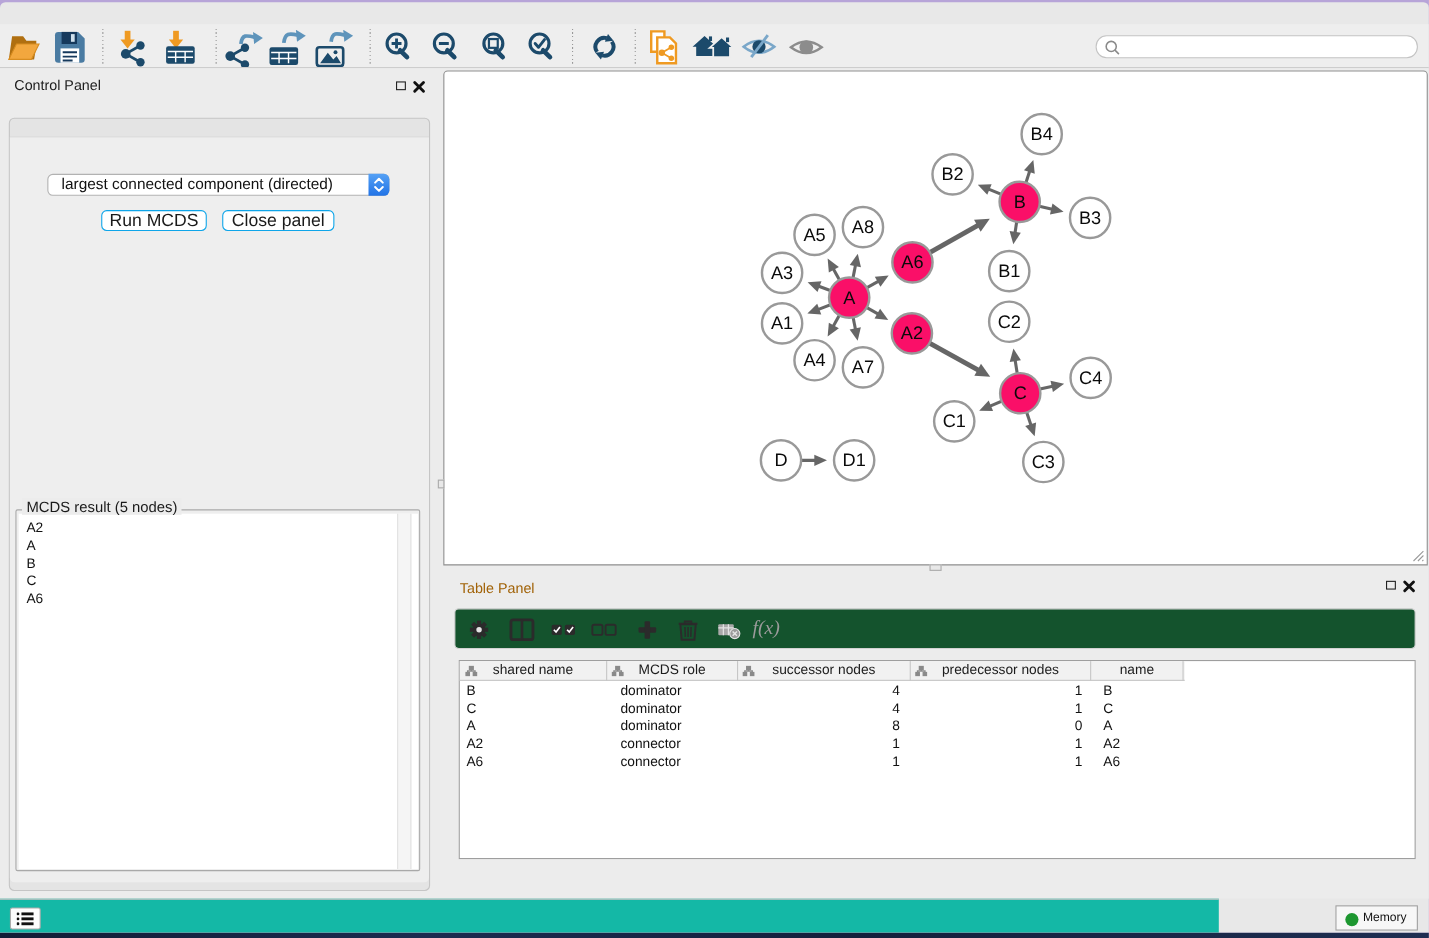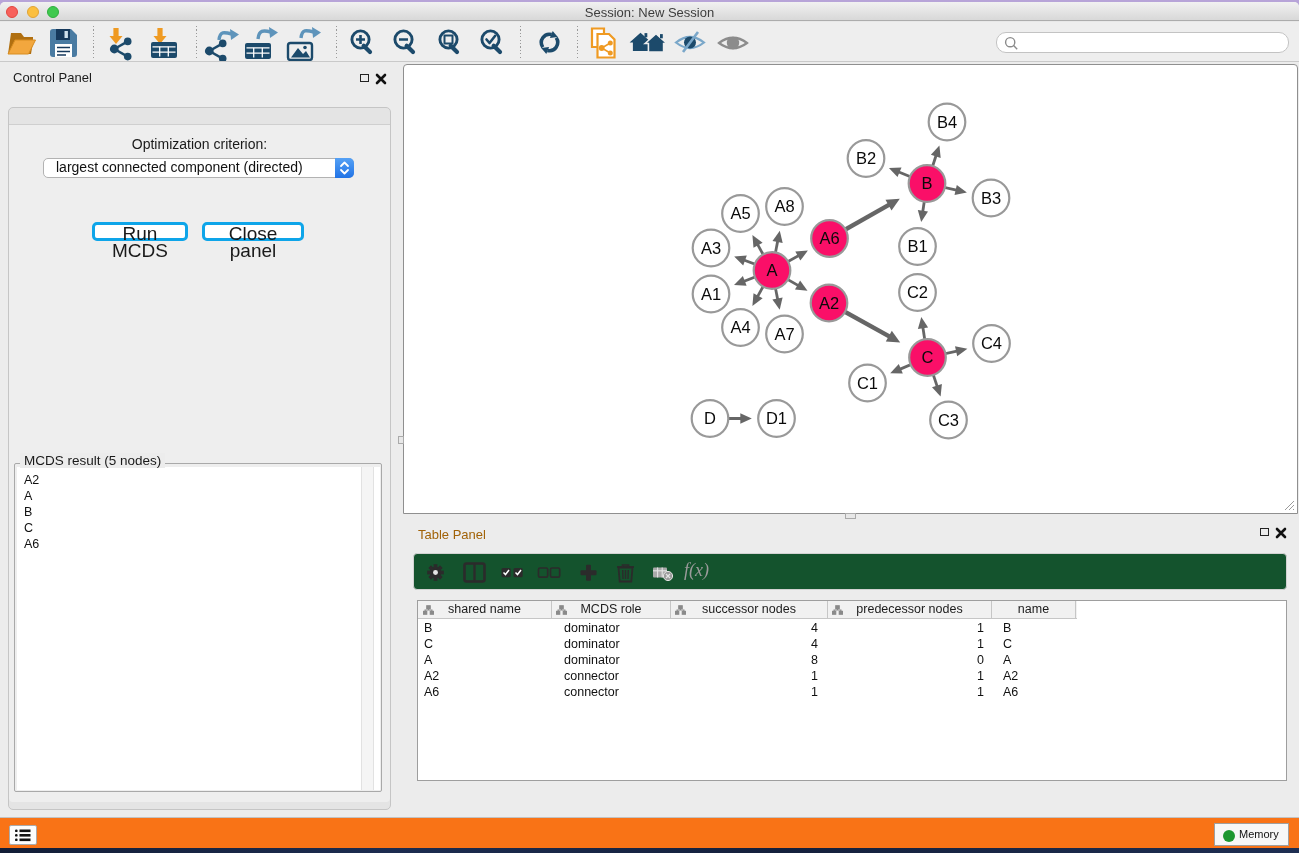--- a/index.html
+++ b/index.html
@@ -20,21 +20,21 @@
 .tabs { height:20px; font-size:13.5px; color:#1c1c1c; }
 .tab { position:absolute; top:0; height:20px; background:#fff; border:1px solid #bfbfbf; border-left:none; line-height:19px; text-align:center; }
 .tab.first { border-left:1px solid #bfbfbf; border-radius:5px 0 0 5px; }
 .tab.last { border-radius:0 5px 5px 0; }
 .tab.sel { background:linear-gradient(#5496ee,#2d74e2); color:#fff; border-color:#2d6fd8; }
 #cpanel { left:8px; top:45px; width:383px; height:703px; background:#e4e4e4; border:1px solid #c5c5c5; border-radius:5px; }
 #cpinner { left:9px; top:62px; width:381px; height:678px; background:#eeeeee; border-top:1px solid #cfcfcf; border-radius:0 0 4px 4px; }
 #optlabel { left:0; top:135px; width:399px; text-align:center; font-size:14px; color:#1a1a1a; }
 #dropdown { left:43px; top:158px; width:311px; height:20px; background:#fff; border:1px solid #b2b2b2; border-radius:5px; font-size:14px; color:#111; line-height:17.5px; padding-left:12px; }
 #spinner { right:-1px; top:-1px; width:19px; height:20px; background:linear-gradient(#55a1f5,#2173e6); border-radius:0 5px 5px 0; }
-.btn { position:absolute; top:129px; height:19px; background:#fff; border:3px solid #0ea5e9; border-radius:5px; font-size:19px; color:#1a1a1a; text-align:center; line-height:17px;margin-top:31px; }
+.btn { position:absolute; top:129px; height:19px; background:#fff; border:1px solid #0ea5e9; border-radius:5px; font-size:16px; color:#1a1a1a; text-align:center; line-height:17px; }
 #fieldset { left:14px; top:463px; width:368px; height:329px; border:1px solid #a9a9a9; border-radius:2px; }
 #legend { left:20px; top:453px; background:#ececec; padding:0 4px; font-size:13.5px; color:#1a1a1a; }
 #listbox { left:17px; top:467px; width:363px; height:323px; background:#fff; font-size:12.5px; color:#111; line-height:16px; padding:5px 0 0 7px; }
 #lbscroll { left:361px; top:467px; width:13px; height:323px; background:#f5f5f5; border-left:1px solid #e2e2e2; border-right:1px solid #e2e2e2; }
 
 #netwin { left:403px; top:64px; width:895px; height:450px; background:#fff; border:1px solid #8f8f8f; border-radius:4px 4px 0 0; }
 #nettitle { left:0; top:0; width:100%; height:21px; background:linear-gradient(#f2f2f2,#d7d7d7); border-bottom:1px solid #b2b2b2; border-radius:3px 3px 0 0; }
 .tl2 { border-radius:50%; width:11.5px; height:11.5px; top:4.5px; }
 #netname { width:100%; text-align:center; top:3px; font-size:13px; color:#2e2e2e; }
 
@@ -44,34 +44,28 @@
 #thead { left:0; top:0; width:659px; height:18px; background:#f1f1f1; border-bottom:1px solid #c6c6c6; font-size:12.5px; color:#1c1c1c; }
 .th { position:absolute; top:0; height:18px; line-height:17px; text-align:center; border-right:1px solid #c6c6c6; }
 .treeicon { position:absolute; top:4px; width:11px; height:10px; }
 .trow { position:absolute; font-size:12.5px; color:#111; height:16px; line-height:16px; width:100%; }
 .c1 { position:absolute; left:6px; } .c2 { position:absolute; left:146px; }
 .c3 { position:absolute; left:260px; width:140px; text-align:right; }
 .c4 { position:absolute; left:420px; width:146px; text-align:right; }
 .c5 { position:absolute; left:585px; }
 #bottabs { top:790px; }
 
-#statusbar { left:0; top:815px; width:1299px; height:31px; background:#f97316; border-top:1px solid #c2c2c2; }
+#statusbar { left:0; top:815px; width:1108px; height:31px; background:#14b8a6; border-top:1px solid #c2c2c2; }
 #listbtn { left:9px; top:7px; width:28px; height:20px; background:#fdfdfd; border:1px solid #ababab; border-radius:2px; }
 #membtn { left:1214px; top:5px; width:75px; height:23px; background:#f7f7f7; border:1px solid #9f9f9f; font-size:11px; color:#111; }
 #darkstrip { left:0; top:848px; width:1299px; height:5px; background:linear-gradient(90deg,#121d36,#1c2c50 30%,#14203c 60%,#1e2e52); }
 </style>
 </head>
 <body>
 <div class="abs" id="mainwin">
-  <div class="abs" id="titlebar">
-    <div class="abs tl" style="left:6px; background:#f7615c; border:0.5px solid #e2463f;"></div>
-    <div class="abs tl" style="left:27px; background:#fbbf3f; border:0.5px solid #e0a335;"></div>
-    <div class="abs tl" style="left:47px; background:#3fc94f; border:0.5px solid #2fae3e;"></div>
-    <div class="abs" id="title">Session: New Session</div>
-  </div>
   <div class="abs" id="toolbar">
     <div class="abs sep" style="left:93px"></div>
     <div class="abs sep" style="left:196px"></div>
     <div class="abs sep" style="left:336px"></div>
     <div class="abs sep" style="left:520px"></div>
     <div class="abs sep" style="left:577px"></div>
     <svg class="abs" style="left:0;top:5px" width="990" height="34" viewBox="0 0 990 34" id="tbicons">
         <path d="M8,27 L11,6 L21,6 L24,10 L33,10 L33,15 L31,27 Z" fill="#b06f10"></path>
         <path d="M8,27 L15,13 L35.5,13 L28.5,27 Z" fill="#f2a73e" stroke="#d88d20" stroke-width="1"></path>
         <path d="M50,5 Q50,2 53,2 L71,2 L77,8 L77,27 Q77,30 74,30 L53,30 Q50,30 50,27 Z" fill="#4a7ba2"></path>
@@ -157,21 +151,20 @@
   </div>
   <div class="abs" id="content">
 
     <div class="abs" id="cptitle" style="top:8px">Control Panel</div>
     <div class="abs floatbtn" style="left:360px; top:12px;"></div>
     <svg class="abs" style="left:375px; top:11px" width="12" height="12" viewBox="0 0 12 12">
         <path d="M2 2 L10 10 M10 2 L2 10" stroke="#111" stroke-width="2.6" stroke-linecap="round"></path>
       </svg>
     <div class="abs" id="cpanel"></div>
     <div class="abs" id="cpinner"></div>
-    <div class="abs" id="optlabel" style="top:74px">Optimization criterion:</div>
     <div class="abs" id="dropdown" style="top:96px">largest connected component (directed)
       <div class="abs" id="spinner"><svg width="19" height="20" viewBox="0 0 19 20">
             <path d="M6 8 L9.5 4.5 L13 8" fill="none" stroke="#fff" stroke-width="1.8" stroke-linecap="round" stroke-linejoin="round"></path>
             <path d="M6 12 L9.5 15.5 L13 12" fill="none" stroke="#fff" stroke-width="1.8" stroke-linecap="round" stroke-linejoin="round"></path>
           </svg></div>
     </div>
     <div class="btn" style="left:92px; width:96px;">Run MCDS</div>
     <div class="btn" style="left:202px; width:102px;">Close panel</div>
     <div class="abs" id="fieldset" style="top:401px"></div>
     <div class="abs" id="listbox" style="top:405px">A2<br>A<br>B<br>C<br>A6</div>

